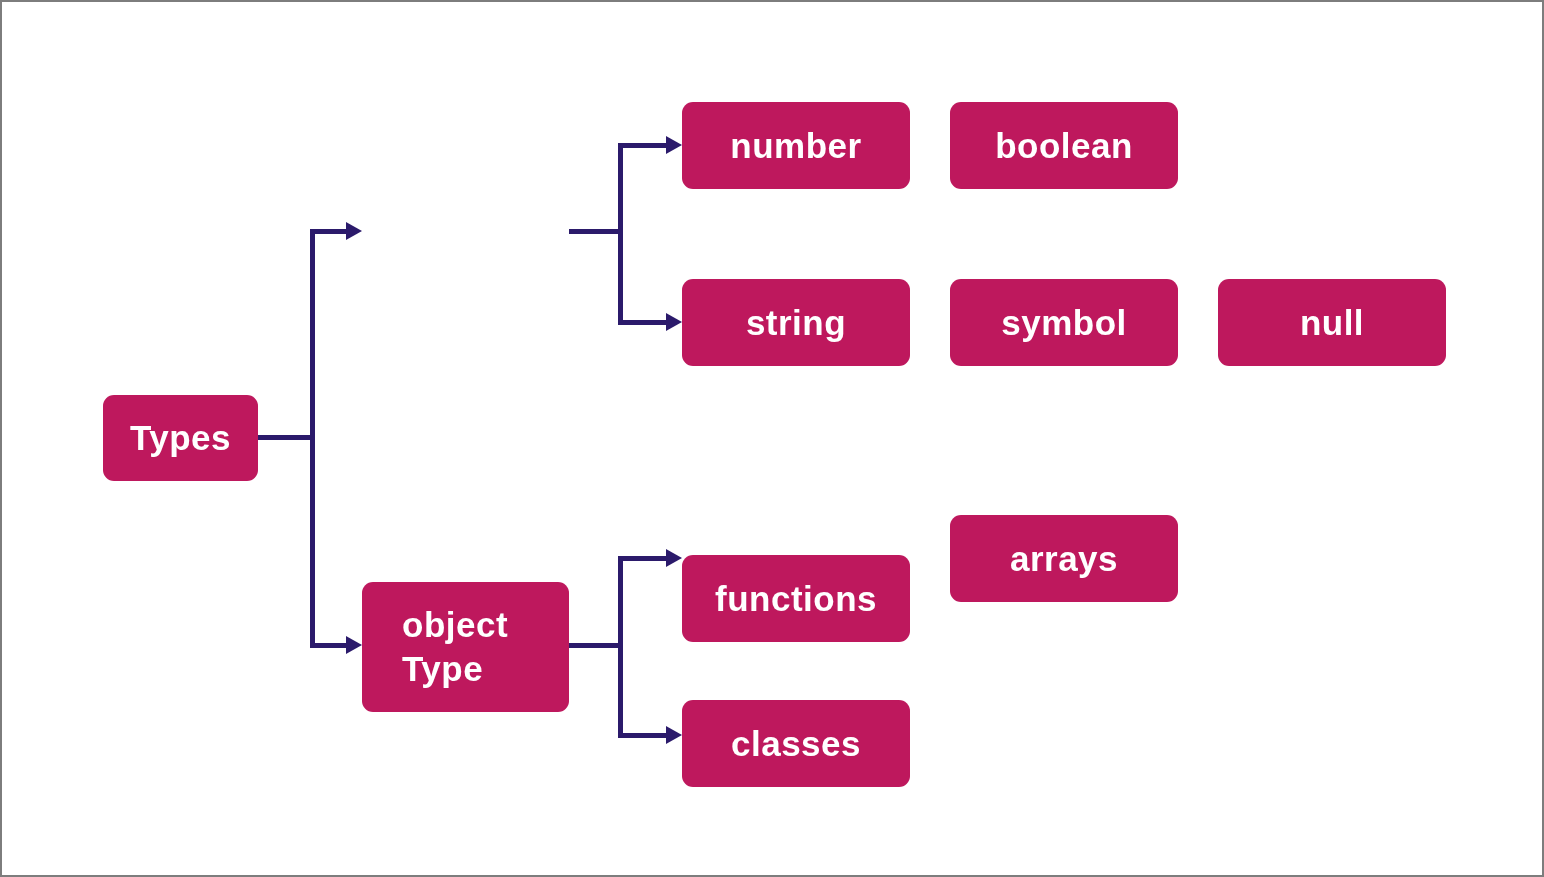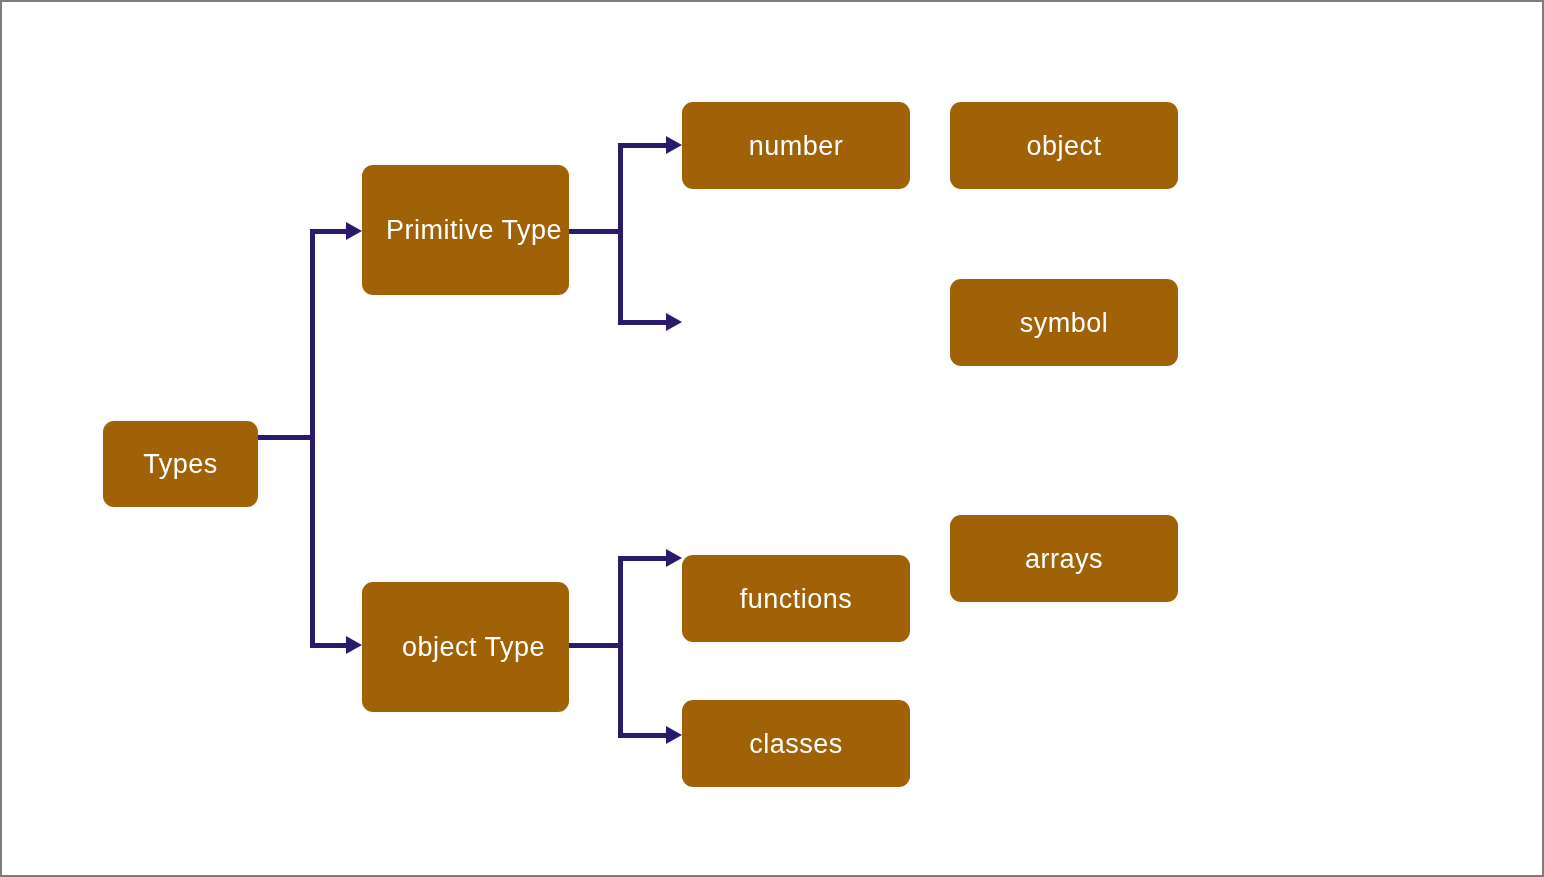--- a/index.html
+++ b/index.html
@@ -8,37 +8,37 @@
     width: 1544px;
     height: 877px;
     background: #ffffff;
     border: 2px solid #7d7d7d;
     box-sizing: border-box;
     overflow: hidden;
     font-family: "Liberation Sans", sans-serif;
   }
   .node {
     position: absolute;
-    background: #a16207;
+    background: #be185d;
     color: #ffffff;
     border-radius: 11px;
-    font-weight: normal;
-    font-size: 27px;
+    font-weight: bold;
+    font-size: 35px;
     line-height: 44px;
     display: flex;
     align-items: center;
     justify-content: center;
     box-sizing: border-box;
     letter-spacing: 0.5px;
   }
   .leaf   { width: 228px; height: 87px; }
   .parent { width: 207px; height: 130px; justify-content: flex-start; }
   .parent.pad-sm { padding-left: 24px; }
   .parent.pad-lg { padding-left: 40px; }
-  .root   { width: 155px; height: 86px; margin-top: 26px; }
+  .root   { width: 155px; height: 86px; }
   .edge {
     position: absolute;
     background: #2b1a6b;
   }
   .h { height: 5px; }
   .v { width: 5px; }
   .arrowhead {
     position: absolute;
     width: 0;
     height: 0;
@@ -75,32 +75,33 @@
   <div class="edge v" style="left:616px; top:554px; height:182px;"></div>
 
   <div class="edge h" style="left:616px; top:554px; width:48px;"></div>
   <div class="arrowhead" style="left:664px; top:547px;"></div>
 
   <div class="edge h" style="left:616px; top:731px; width:48px;"></div>
   <div class="arrowhead" style="left:664px; top:724px;"></div>
 
   <div class="node root" style="left:101px; top:393px;">Types</div>
 
-  <div class="node parent pad-sm" style="left:360px; top:163px;">Primitive Type</div>
 
   <div class="node parent pad-lg" style="left:360px; top:580px;">object Type</div>
 
   <div class="node leaf" style="left:680px; top:100px;">number</div>
 
-  <div class="node leaf" style="left:948px; top:100px;">object</div>
+  <div class="node leaf" style="left:948px; top:100px;">boolean</div>
 
 
+  <div class="node leaf" style="left:680px; top:277px;">string</div>
 
   <div class="node leaf" style="left:948px; top:277px;">symbol</div>
 
+  <div class="node leaf" style="left:1216px; top:277px;">null</div>
 
   <div class="node leaf" style="left:680px; top:513px;margin-top:40px;">functions</div>
 
   <div class="node leaf" style="left:948px; top:513px;text-align:right;">arrays</div>
 
   <div class="node leaf" style="left:680px; top:698px;">classes</div>
 
 </div>
 
 </body></html>

